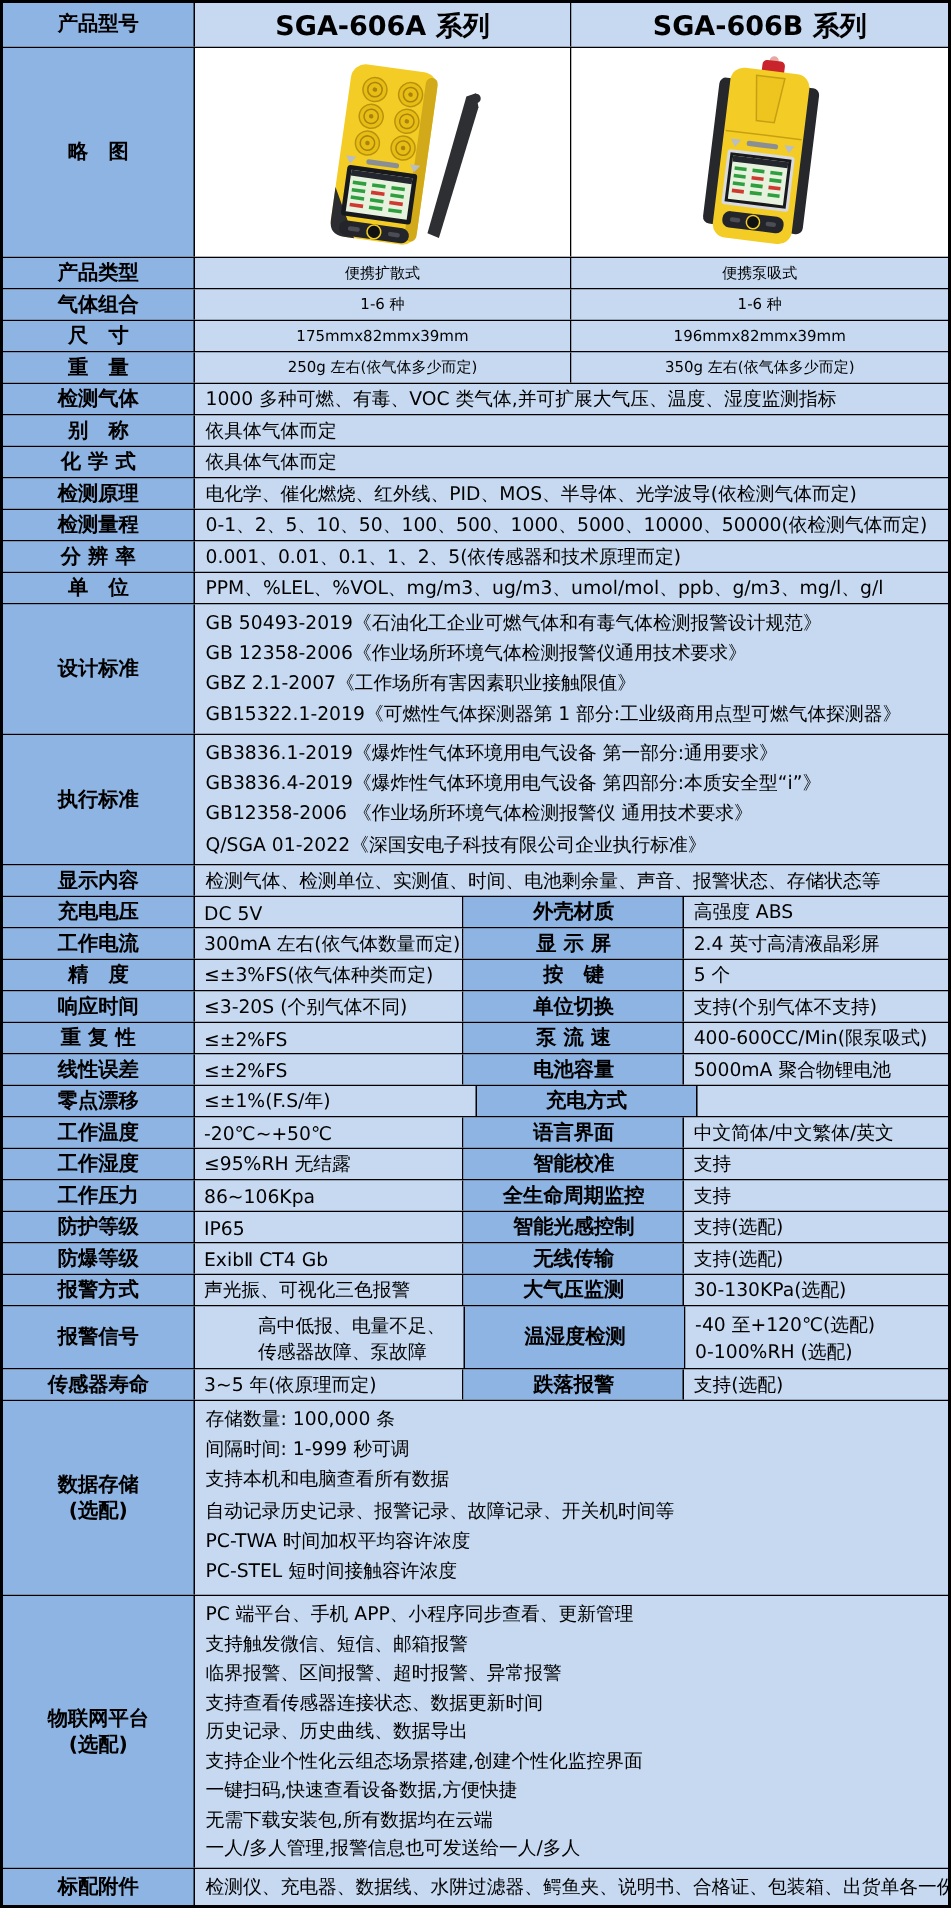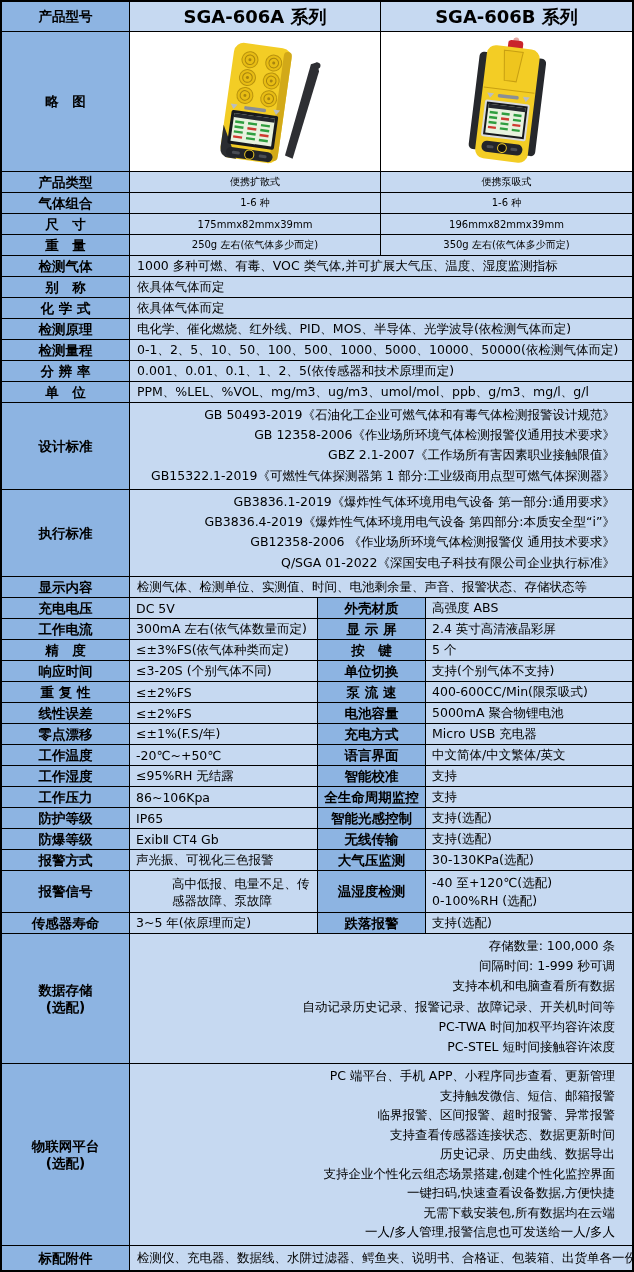--- a/index.html
+++ b/index.html
@@ -4,31 +4,31 @@
 <style>
   html,body{margin:0;padding:0;background:#fff;}
   body{width:634px;font-family:"DejaVu Sans","Liberation Sans",sans-serif;color:#000;}
   .tbl{width:634px;box-sizing:border-box;border:2px solid #000;background:#c6d9f1;}
   .r{display:flex;box-sizing:border-box;border-bottom:1px solid #000;width:100%;}
   .r:last-child{border-bottom:none;}
   .c{box-sizing:border-box;border-right:1px solid #000;display:flex;align-items:center;overflow:hidden;}
   .c.last{border-right:none;}
   .lab{width:128px;background:#8db4e2;justify-content:center;text-align:center;
        font-weight:bold;font-size:13.5px;line-height:1.25;flex-direction:column;flex-shrink:0;}
-  .lab2{width:108px;}
+  .lab2{width:147px;}
   .v2{width:251px;background:#c6d9f1;justify-content:center;text-align:center;font-size:10px;}
   .vimg{width:251px;background:#ffffff;justify-content:center;}
   .vfull{width:502px;background:#c6d9f1;padding:0 7px;font-size:12.5px;}
   .v4a{width:188px;background:#c6d9f1;padding:0 6px;font-size:12.5px;}
   .v4b{width:184px;background:#c6d9f1;padding:0 6px;font-size:12.5px;}
   .nw{white-space:nowrap;}
   .h30{height:30px}.h140{height:140px}.h21{height:21px}.h42{height:42px}
   .h87{height:87px}.h130{height:130px}.h182{height:182px}.h24{height:24px}
   .hdr{font-weight:bold;font-size:18px;}
-  .multi{display:block;padding:2px 17px;text-align:right;}
+  .multi{display:block;padding:2px 7px;}
   .multi .ln{display:block;line-height:20.2px;white-space:nowrap;font-size:12.5px;}
   .multi20 .ln{line-height:19.5px;}
   .wrap2{line-height:17px;padding-left:42px;}
   .twolines{display:block;padding:3px 6px;}
   .twolines .ln{display:block;line-height:17.5px;white-space:nowrap;font-size:12.5px;}
   svg{display:block;}
 </style>
 </head>
 <body>
 
@@ -248,21 +248,20 @@
   <div class="r h21">
     <div class="c lab">线性误差</div>
     <div class="c v4a nw">≤±2%FS</div>
     <div class="c lab lab2">电池容量</div>
     <div class="c v4b nw last">5000mA 聚合物锂电池</div>
   </div>
   <div class="r h21">
     <div class="c lab">零点漂移</div>
     <div class="c v4a nw">≤±1%(F.S/年)</div>
     <div class="c lab lab2">充电方式</div>
-    <div class="c v4b nw last">Micro USB 充电器</div>
   </div>
   <div class="r h21">
     <div class="c lab">工作温度</div>
     <div class="c v4a nw">-20℃~+50℃</div>
     <div class="c lab lab2">语言界面</div>
     <div class="c v4b nw last">中文简体/中文繁体/英文</div>
   </div>
   <div class="r h21">
     <div class="c lab">工作湿度</div>
     <div class="c v4a nw">≤95%RH 无结露</div>

